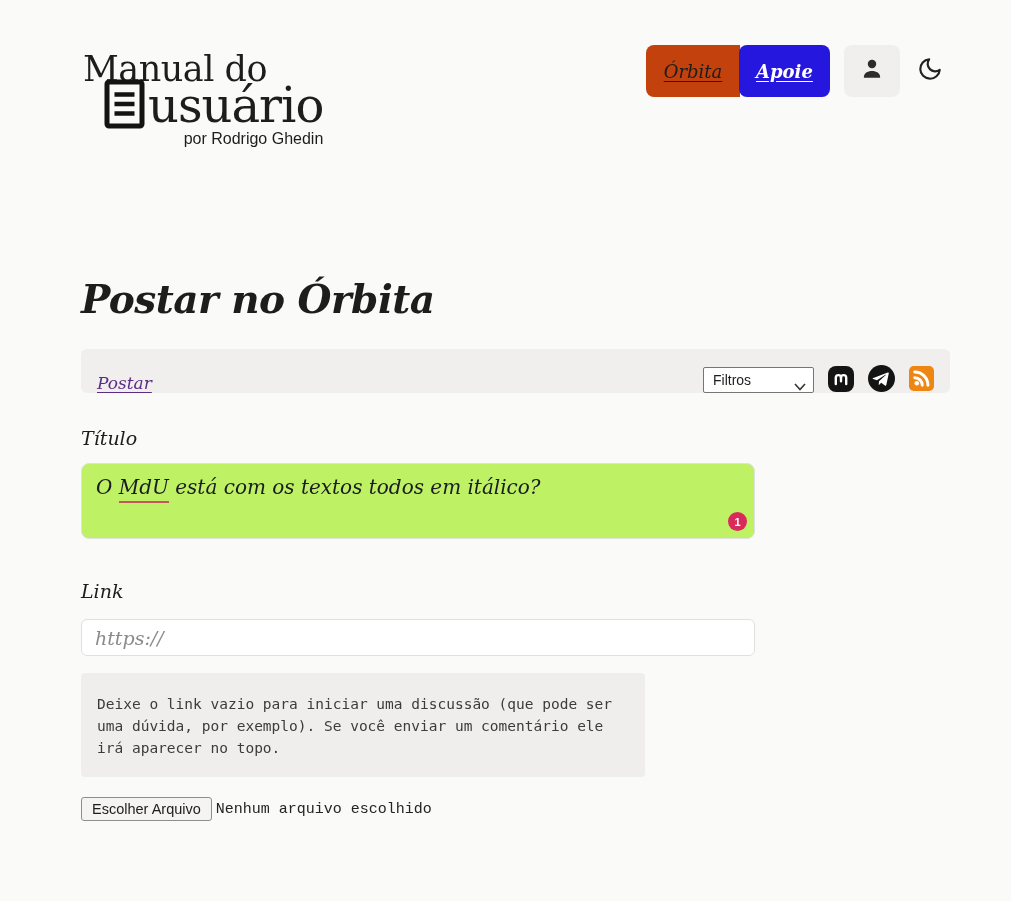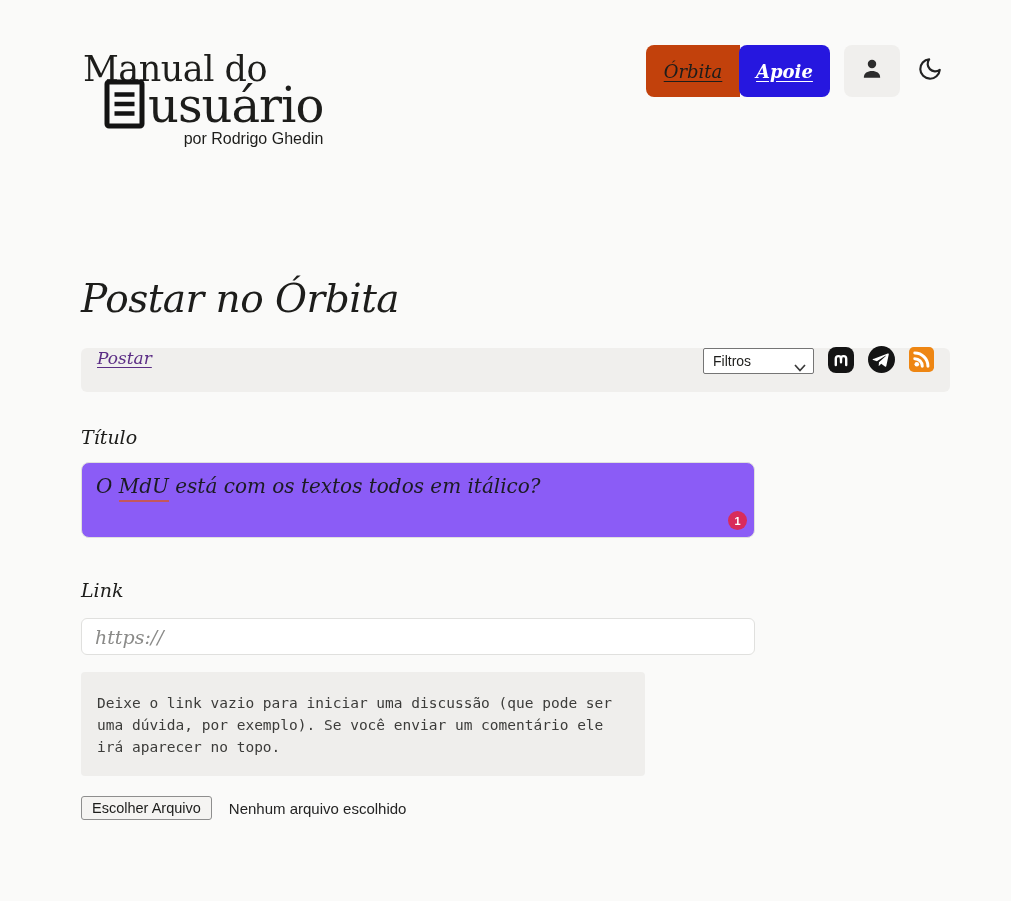--- a/index.html
+++ b/index.html
@@ -24,44 +24,44 @@
   .nav { display:flex; align-items:center; margin-top:17px; }
   .nav-btn { display:flex; align-items:center; justify-content:center; height:52px;
              font-style:italic; font-size:18px; text-decoration:underline; text-underline-offset:3px;
              border:none; cursor:pointer; font-family:inherit; }
   .btn-orbita { width:94px; background:#c2410c; color:#1d1d1b; border-radius:8px 0 0 8px; }
   .btn-apoie  { width:91px; background:#2617df; color:#ffffff; font-weight:bold; border-radius:8px; margin-left:-1px; }
   .btn-user   { width:56px; background:#f0efed; border-radius:8px; margin-left:14px; }
   .btn-moon   { width:40px; background:transparent; margin-left:10px; }
 
   
-  h1 { margin-top:128px; font-size:39px; font-style:italic; font-weight:normal; letter-spacing:-0.5px; }
+  h1 { margin-top:128px; font-size:39px; font-style:italic; font-weight:bold; letter-spacing:-0.5px; }
 
   
   .toolbar { margin-top:27px; height:44px; background:#f0efed; border-radius:6px;
-             display:flex; align-items:flex-start; padding:0 16px; }
+             display:flex; align-items:flex-end; padding:0 16px; }
   .postar-link { font-style:italic; font-size:17px; color:#5b2d85; text-decoration:underline;
                  text-underline-offset:3px; cursor:pointer; }
   .toolbar-right { margin-left:auto; display:flex; align-items:center; gap:14px; }
   .select-wrap { position:relative; width:111px; height:26px; }
   .select-wrap select {
     width:100%; height:100%; appearance:none; -webkit-appearance:none;
     border:1px solid #757575; border-radius:2px; background:#ffffff;
     font-family:"Liberation Sans",sans-serif; font-size:14px; color:#1d1d1b;
     padding:0 24px 0 9px; cursor:pointer;
   }
   .select-chevron { position:absolute; right:8px; top:9px; pointer-events:none; display:block; }
   .icon-btn { width:26px; height:26px; display:flex; align-items:center; justify-content:center;
               background:transparent; border:none; cursor:pointer; padding:0; }
 
   
   .form-label { font-style:italic; font-size:19px; }
   .label-titulo { margin-top:34px; }
   .titulo-box { position:relative; margin-top:14px; width:674px; height:76px;
-                background:#8b5cf6; border:1px solid #e0e0de; border-radius:8px;
+                background:#bef264; border:1px solid #e0e0de; border-radius:8px;
                 padding:11px 14px; font-style:italic; font-size:20px; color:#1b1b22; cursor:text; }
   .misspell { border-bottom:2.5px solid #c4575c; padding-bottom:2px; }
   .badge { position:absolute; right:7px; bottom:7px; width:19px; height:19px; border-radius:50%;
            background:#d92b5b; color:#fff; font-family:"Liberation Sans",sans-serif;
            font-size:11px; font-weight:bold; font-style:normal;
            display:flex; align-items:center; justify-content:center; cursor:pointer; }
   .label-link { margin-top:41px; }
   .link-input { display:block; margin-top:17px; width:674px; height:37px;
                 background:#ffffff; border:1px solid #e0e0de; border-radius:6px;
                 padding:0 13px; font-family:"DejaVu Serif","Liberation Serif",serif;
@@ -69,21 +69,21 @@
   .link-input::placeholder { color:#8a8a88; font-style:italic; }
   .help-box { margin-top:17px; width:564px; background:#efeeec; border-radius:4px;
               padding:20px 16px 18px;
               font-family:"DejaVu Sans Mono","Liberation Mono",monospace;
               font-size:14.5px; line-height:22px; color:#3c3c3a; }
   .label-imagem { margin-top:30px; }
   .file-row { margin-top:20px; display:flex; align-items:center; }
   .file-btn { font-family:"Liberation Sans",sans-serif; font-size:14.5px; color:#1d1d1b;
               height:24px; padding:0 10px; background:#f5f4f2; border:1px solid #8e8e8e;
               border-radius:3px; cursor:pointer; }
-  .file-status { margin-left:17px; font-family:Liberation Sans, sans-serif; font-size:15px; color:#242424; }
+  .file-status { margin-left:4px; font-family:Liberation Mono, monospace; font-size:15px; color:#242424; }
 </style>
 </head>
 <body>
 
 <div class="page">
 
   <header>
     <div class="logo">
       <div class="logo-line1">Manual do</div>
       <div class="logo-line2">

